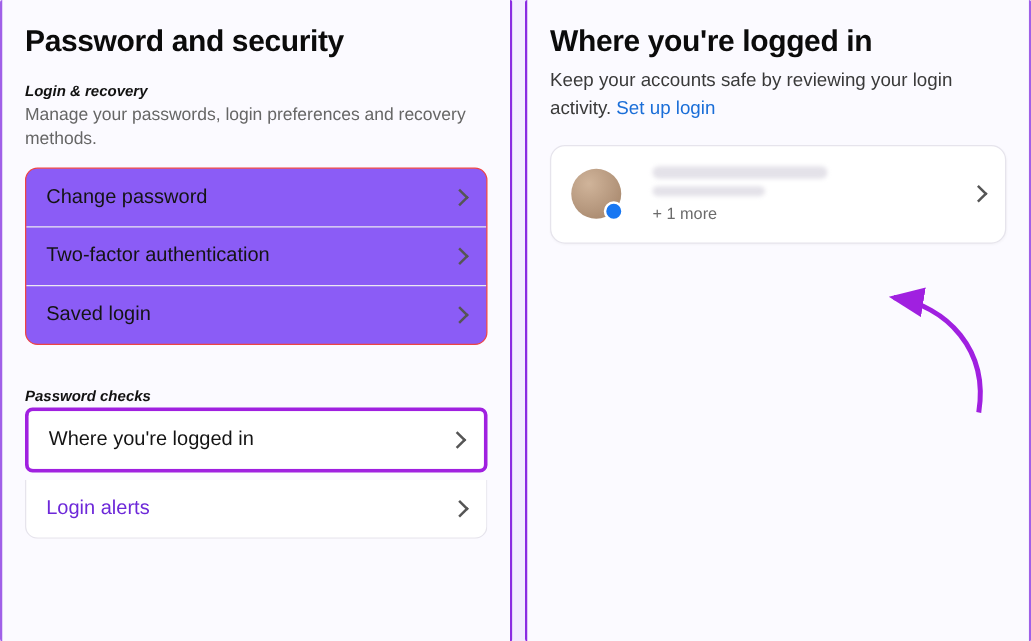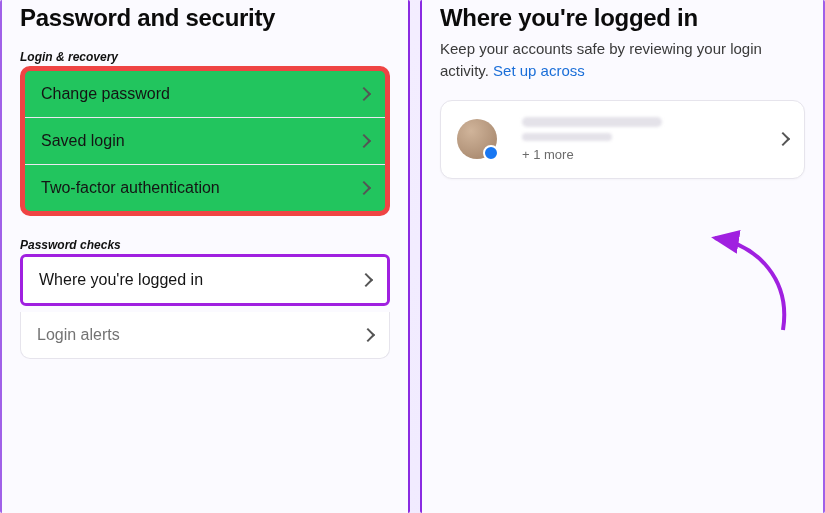--- a/index.html
+++ b/index.html
@@ -9,21 +9,21 @@
     display: flex;
     gap: 10px;
     padding: 0;
   }
   .panel {
     background: #fbfaff;
     border: 2px solid #8a2be2;
     border-top: none;
     border-bottom: none;
     border-radius: 2px;
-    padding: 4px 18px 0 18px;
+    padding: 20px 18px 0 18px;
     overflow: hidden;
     position: relative;
   }
   .left { width: 410px; height: 513px; border-left-color: #a060e8; border-right-color: #8a2be2; }
   .right { width: 405px; height: 513px; border-left-color: #8a2be2; border-right-color: #a060e8; }
   .page-title {
     font-size: 24px;
     font-weight: 700;
     color: #0b0b0b;
     margin-bottom: 18px;
@@ -36,25 +36,25 @@
     margin-bottom: 2px;
     font-style: italic;
   }
   .section-desc {
     font-size: 14px;
     color: #666;
     line-height: 1.35;
     margin-bottom: 14px;
   }
   .list {
-    background: #22c55e;
-    border: 5px solid #ef4444;
+    background: #8b5cf6;
+    border: 1px solid #ef4444;
     border-radius: 10px;
     overflow: hidden;
-    margin-bottom: 22px;
+    margin-bottom: 34px;
   }
   .list-item {
     display: flex;
     align-items: center;
     justify-content: space-between;
     padding: 14px 16px;
     border-bottom: 1px solid #ece9f2;
     cursor: pointer;
     font-size: 16px;
     color: #141414;
@@ -74,21 +74,21 @@
     margin-bottom: 6px;
   }
   .highlight-wrap .list-item { border-bottom: none; }
   .plain-item {
     display: flex;
     align-items: center;
     justify-content: space-between;
     padding: 14px 16px;
     cursor: pointer;
     font-size: 16px;
-    color: #737373;
+    color: #6d28d9;
     background: #fff;
     border: 1px solid #e6e4ec;
     border-radius: 10px;
   }
   
   .right .page-title { margin-bottom: 6px; }
   .right-desc {
     font-size: 15px;
     color: #3a3a3a;
     line-height: 1.45;
@@ -148,32 +148,33 @@
     pointer-events: none;
   }
 </style>
 </head>
 <body>
 
 <div class="panel left">
   <h1 class="page-title">Password and security</h1>
 
   <h2 class="section-heading">Login &amp; recovery</h2>
+  <p class="section-desc">Manage your passwords, login preferences and recovery methods.</p>
 
   <div class="list">
     <div class="list-item">
       <span>Change password</span>
       <span class="chevron"></span>
     </div>
     <div class="list-item">
+      <span>Two-factor authentication</span>
+      <span class="chevron"></span>
+    </div>
+    <div class="list-item">
       <span>Saved login</span>
-      <span class="chevron"></span>
-    </div>
-    <div class="list-item">
-      <span>Two-factor authentication</span>
       <span class="chevron"></span>
     </div>
   </div>
 
   <h2 class="section-heading">Password checks</h2>
 
   <div class="highlight-wrap">
     <div class="list-item" style="background:#fff;border-radius:4px">
       <span>Where you're logged in</span>
       <span class="chevron"></span>
@@ -181,21 +182,21 @@
   </div>
   <div class="plain-item" style="border-top:none;border-radius:0 0 10px 10px">
     <span>Login alerts</span>
     <span class="chevron"></span>
   </div>
 </div>
 
 <div class="panel right">
   <h1 class="page-title">Where you're logged in</h1>
   <p class="right-desc">
-    <span>Keep your accounts safe by reviewing your login activity. </span><span class="link">Set up across</span>
+    <span>Keep your accounts safe by reviewing your login activity. </span><span class="link">Set up login</span>
   </p>
 
   <div class="sessions">
     <div class="session-row">
       <div class="avatar-wrap">
         <div class="avatar"></div>
         <div class="platform-badge platform-fb"></div>
       </div>
       <div class="session-text">
         <div class="redacted-line w1"></div>

